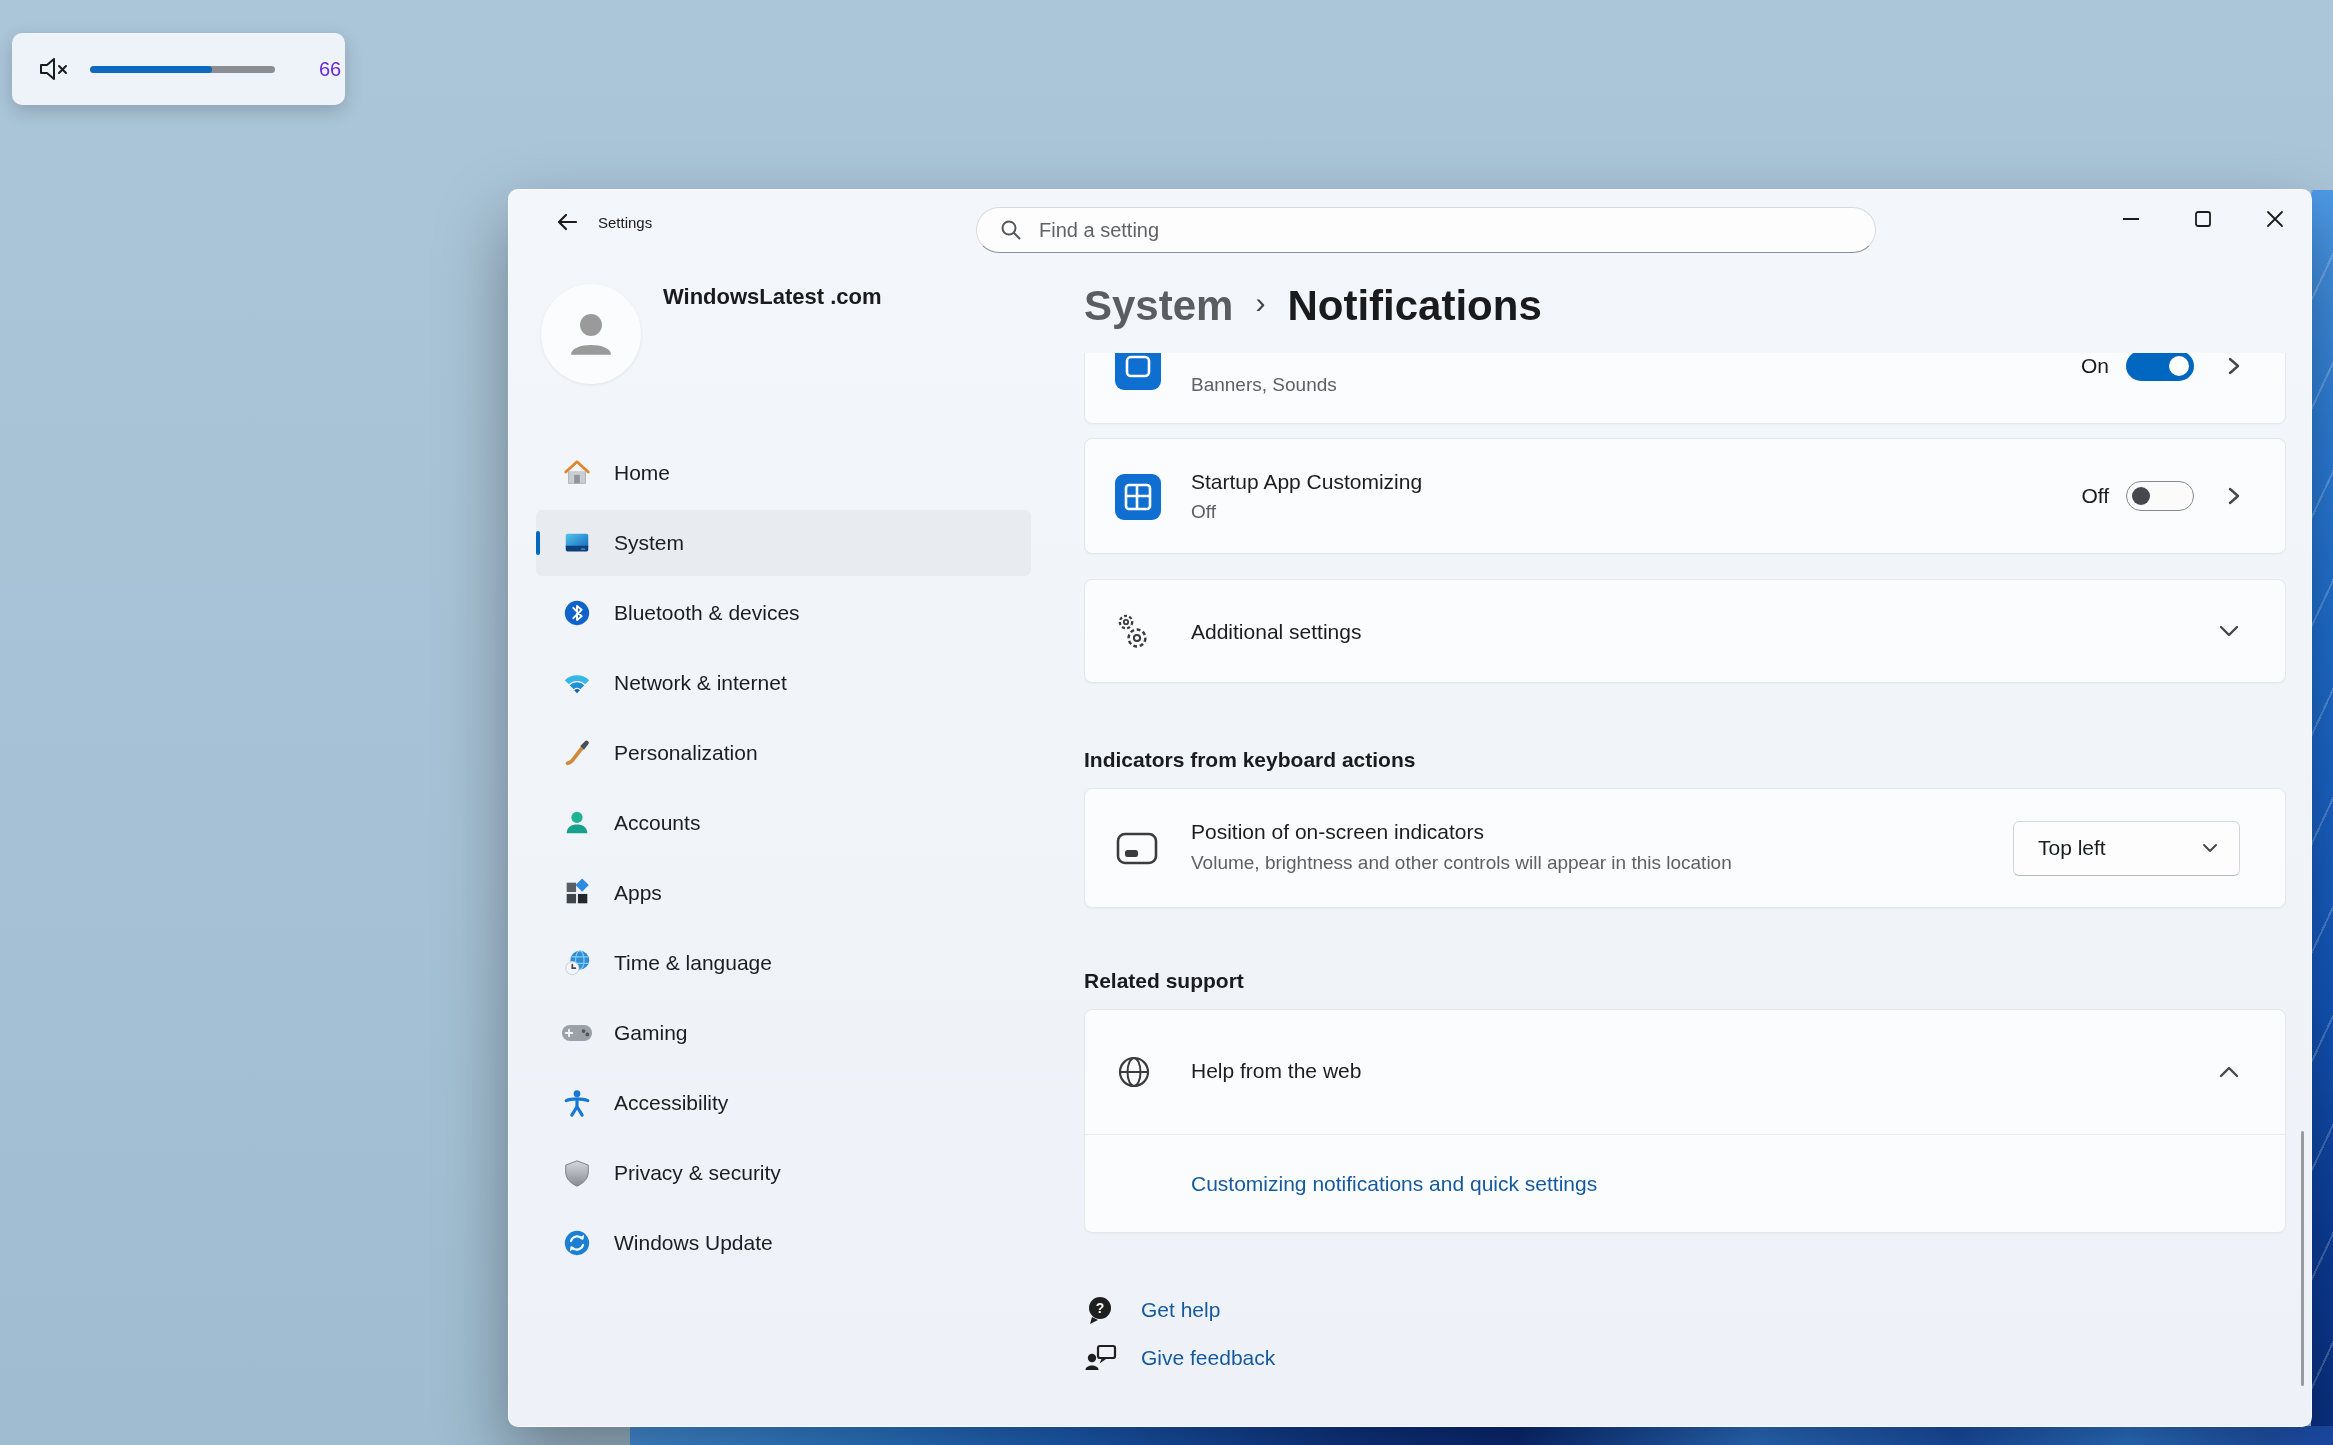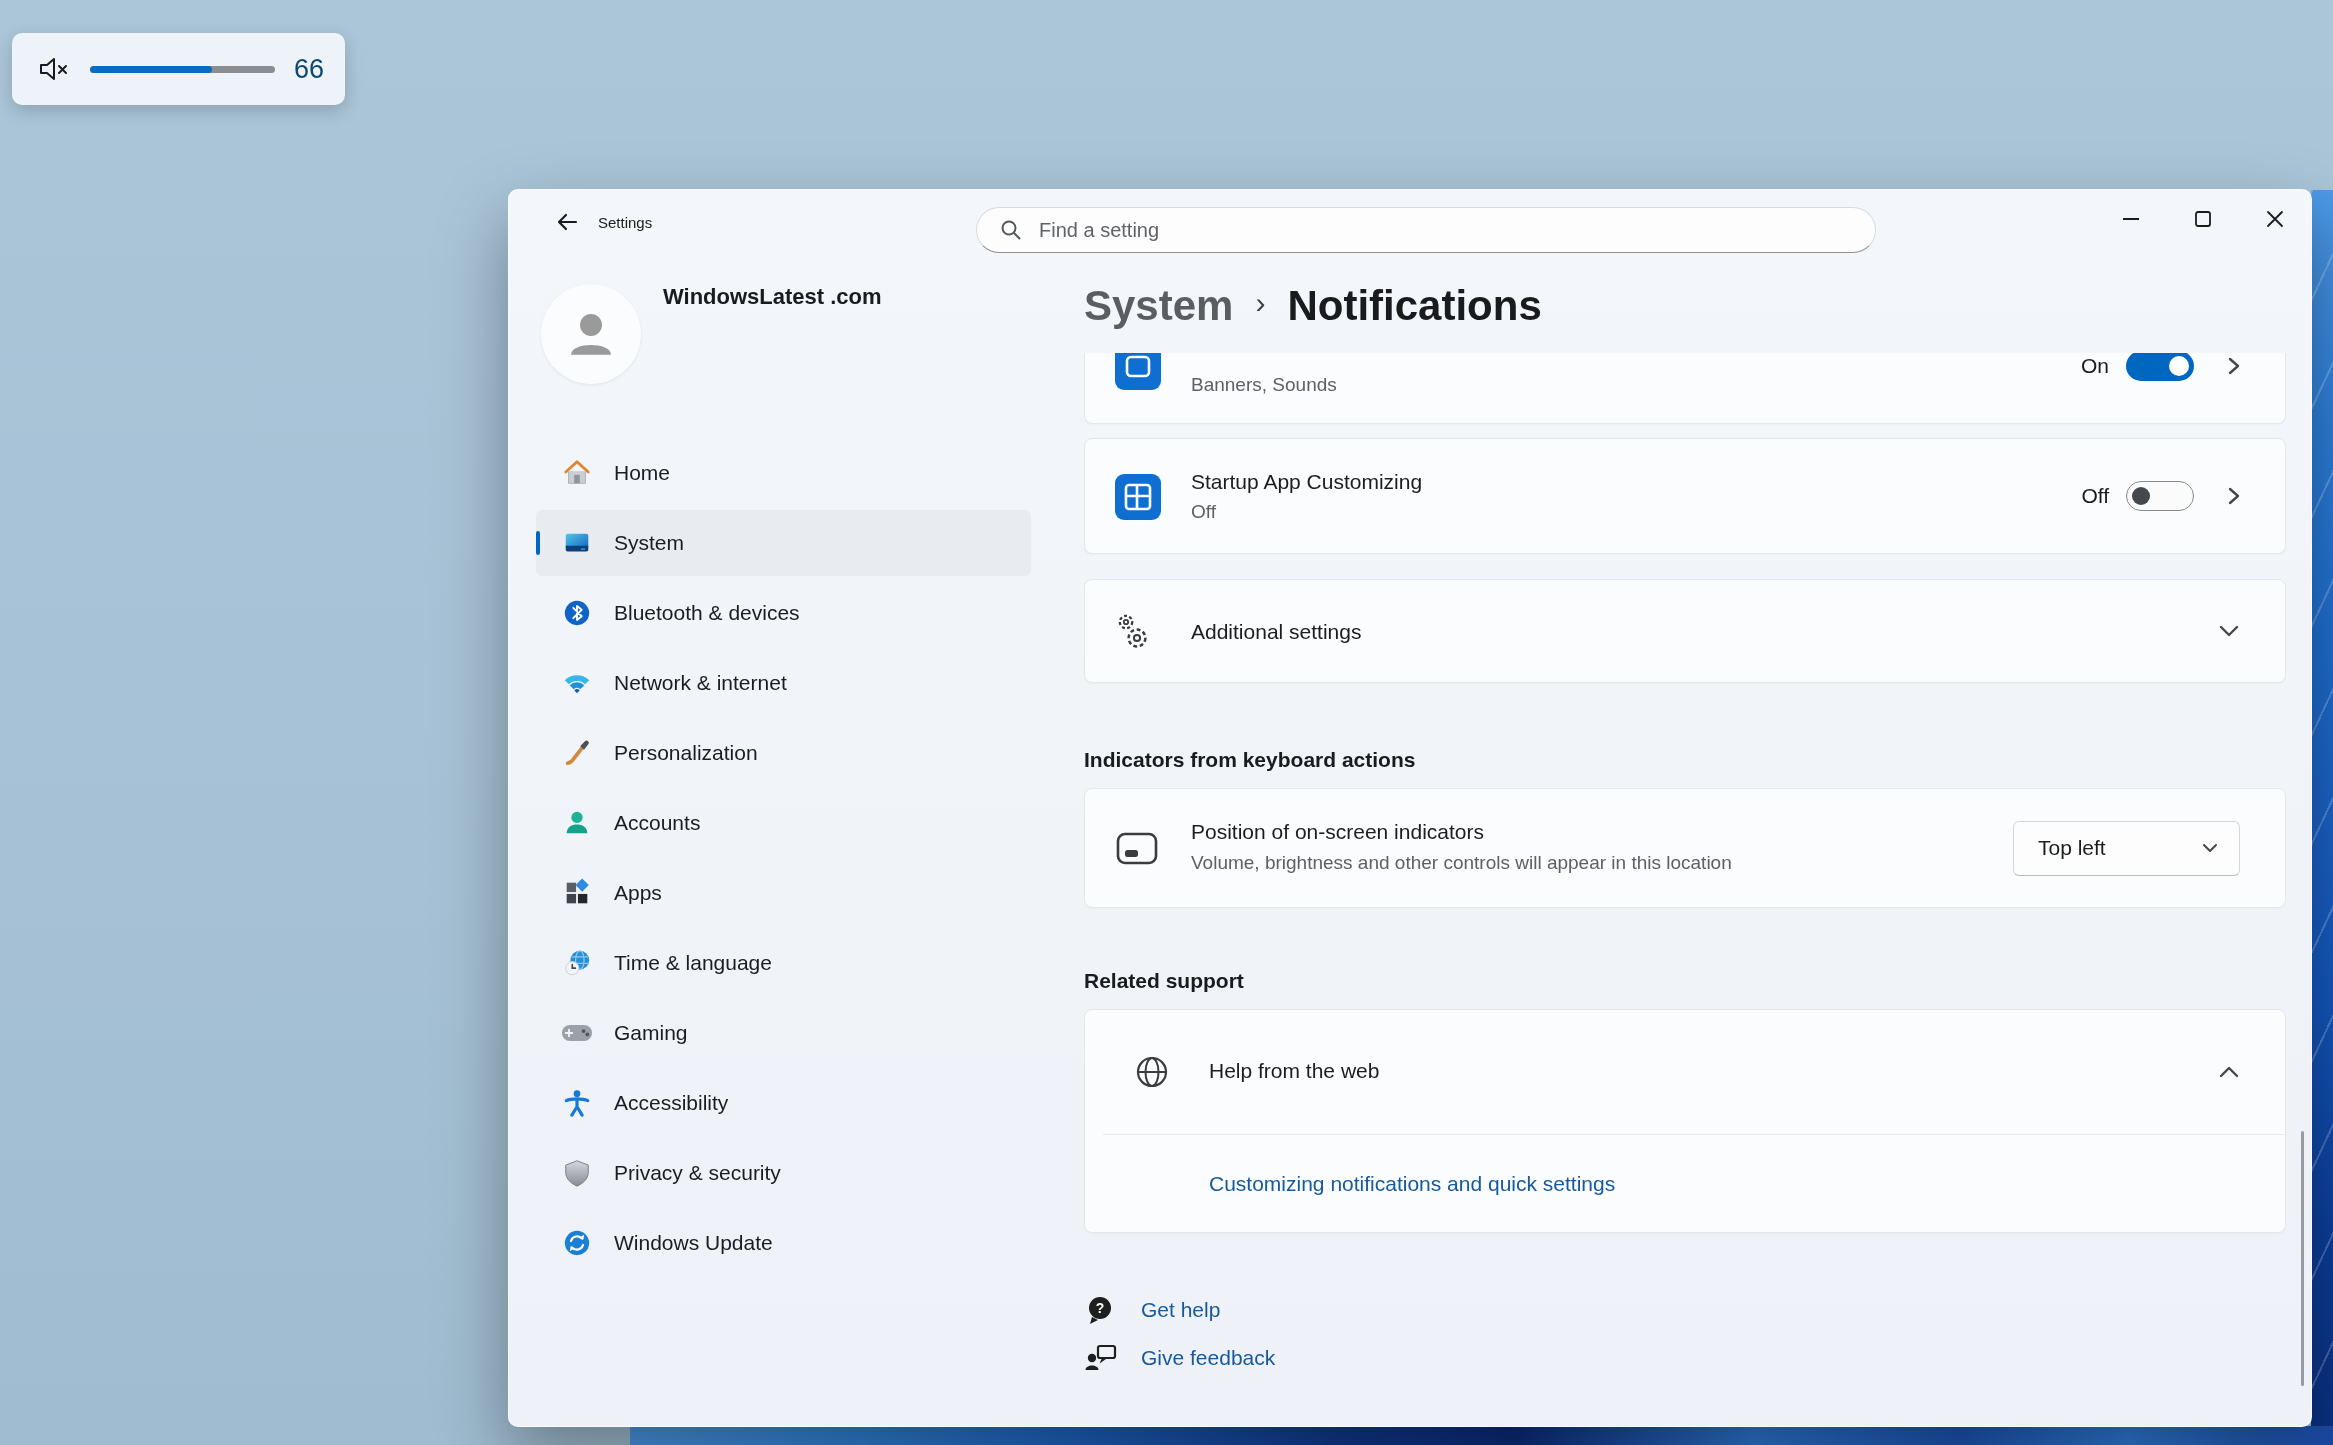--- a/index.html
+++ b/index.html
@@ -22,21 +22,21 @@
   }
   
   .osd{
     position:absolute;left:12px;top:33px;width:333px;height:72px;border-radius:10px;
     background:#edf3f9;box-shadow:0 6px 18px rgba(0,0,0,.18);
     display:flex;align-items:center;padding:0;
   }
   .osd .mute{margin-left:26px;flex:0 0 auto;display:flex;}
   .osd .track{margin-left:20px;width:185px;height:7px;border-radius:4px;background:#8a8e92;overflow:hidden;flex:0 0 auto;}
   .osd .fill{height:100%;background:#0b6ac0;border-radius:4px;}
-  .osd .val{margin-left:19px;font-size:27px;color:#0c4a6e;}
+  .osd .val{margin-left:44px;font-size:20px;color:#6d28d9;}
   
   .win{
     position:absolute;left:508px;top:189px;width:1804px;height:1238px;border-radius:10px;
     background:linear-gradient(180deg,#f3f6fa 0%,#eef2f8 100%);
     box-shadow:0 30px 70px rgba(0,0,0,.35);border:1px solid rgba(255,255,255,.5);
     overflow:hidden;box-sizing:border-box;
   }
   .back-btn{position:absolute;left:36px;top:14px;width:44px;height:36px;display:flex;align-items:center;justify-content:center;border-radius:6px;}
   .win-title{position:absolute;left:89px;top:20px;font-size:15px;color:#1c1c1c;line-height:26px;}
   .search{
@@ -381,21 +381,21 @@
             <svg width="18" height="12" viewBox="0 0 18 12">
                 <polyline points="3,3 9,9 15,3" fill="none" stroke="#474747" stroke-width="2" stroke-linecap="round" stroke-linejoin="round"></polyline>
               </svg>
           </span>
         </div>
       </div>
     </div>
 
     <div class="sec-head" style="margin-top:59px;">Related support</div>
 
-    <div class="card" style="margin-top:14px;padding-left:18px;">
+    <div class="card" style="margin-top:14px;">
       <div style="position:relative;height:124px;">
         <span style="position:absolute;left:30px;top:43px;">
           <svg width="38" height="38" viewBox="0 0 38 38">
               <circle cx="19" cy="19" r="14" fill="none" stroke="#3c3c3c" stroke-width="2.2"></circle>
               <ellipse cx="19" cy="19" rx="6.5" ry="14" fill="none" stroke="#3c3c3c" stroke-width="2"></ellipse>
               <path d="M5 19 h28" stroke="#3c3c3c" stroke-width="2"></path>
             </svg>
         </span>
         <div class="row-title" style="position:absolute;left:106px;top:48px;">Help from the web</div>
         <div class="right-cluster">

